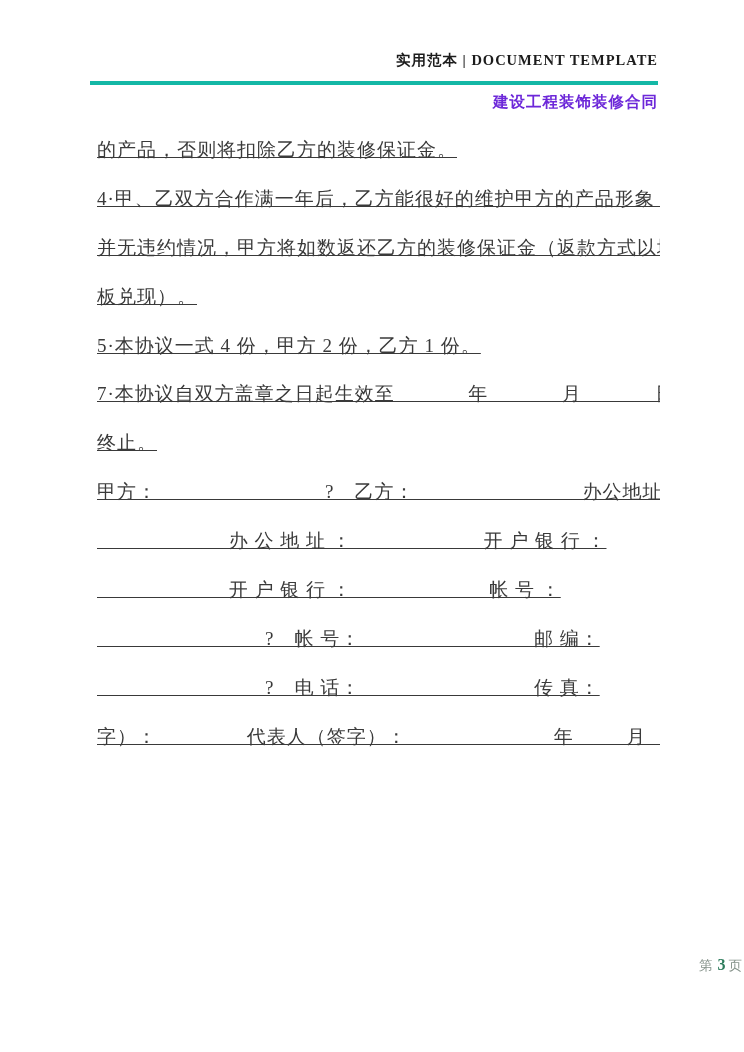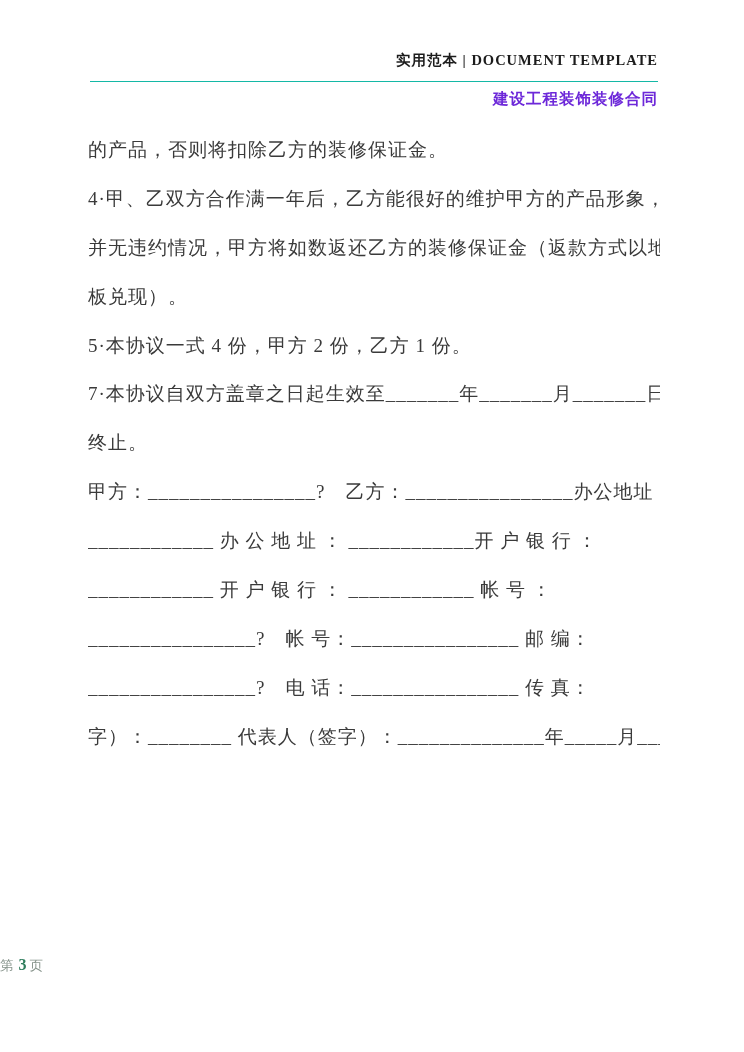--- a/index.html
+++ b/index.html
@@ -17,49 +17,49 @@
     top:50px; left:90px; right:86px;
     text-align:right;
   }
   .brand {
     font-size:14.5px;
     font-weight:bold;
     color:#1c1c1c;
     letter-spacing:1px;
     line-height:20px;
     padding-bottom:11px;
-    border-bottom:1px solid #14b8a6;
+    border-bottom:4px solid #14b8a6;
   }
   .subtitle {
     padding-top:7px;
     font-size:15.5px;
     font-weight:bold;
     color:#6d28d9;
     letter-spacing:1px;
     line-height:20px;
   }
   
   .body {
     position:absolute;
-    top:126px; left:88px; right:84px;
+    top:126px; left:97px; right:84px;text-decoration:underline;
   }
   .line {
     height:48.9px;
     line-height:48.9px;
     font-size:19px;
     letter-spacing:1px;
     white-space:pre;
     overflow:hidden;
     color:#3a3a3a;
   }
   
   .footer {
     position:absolute;
     top:956px; left:0; right:0;
-    text-align:left;
+    text-align:right;
     font-size:13.5px;
     color:#87948c;
     letter-spacing:2px;
   }
   .pagenum {
     font-size:16px;
     font-weight:bold;
     color:#2f7d5d;
     margin:0 3px;
     letter-spacing:0;

